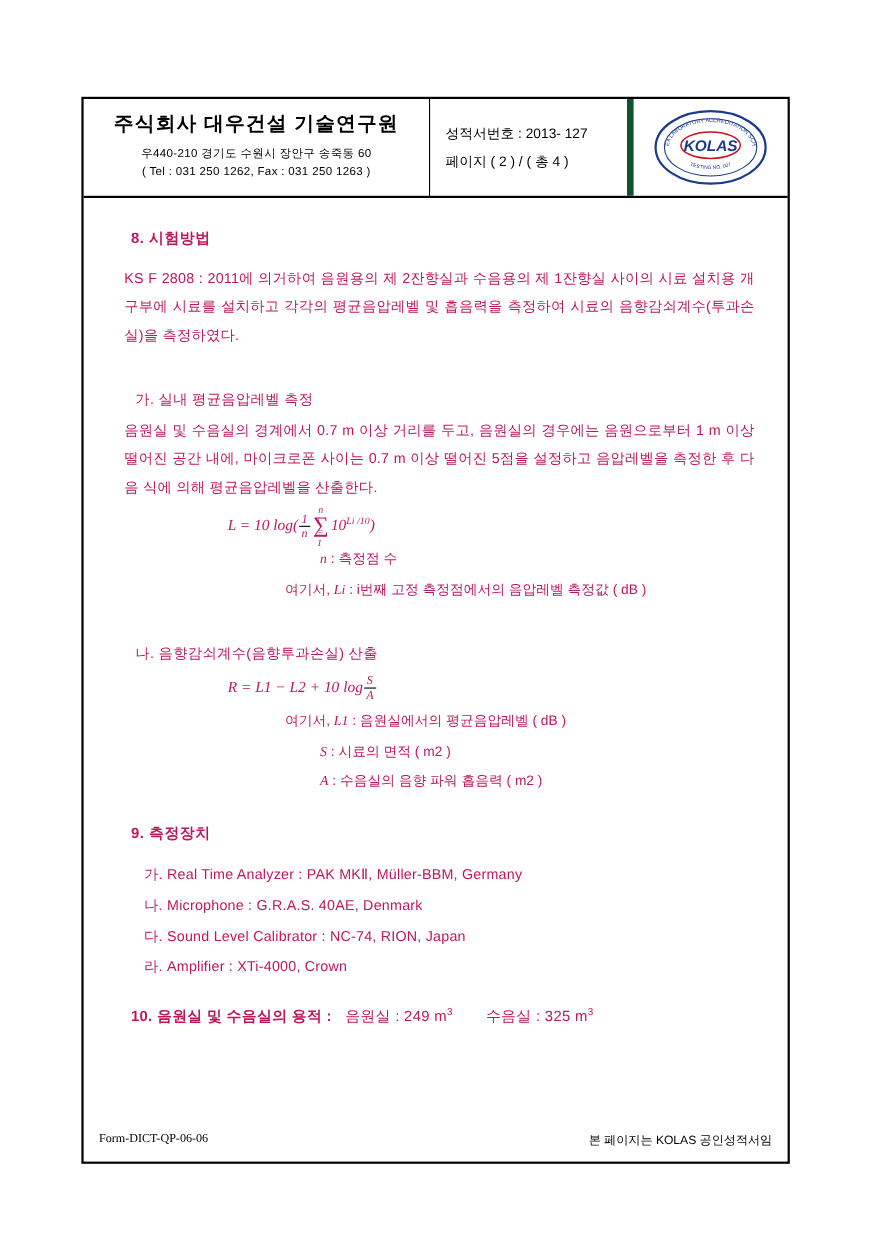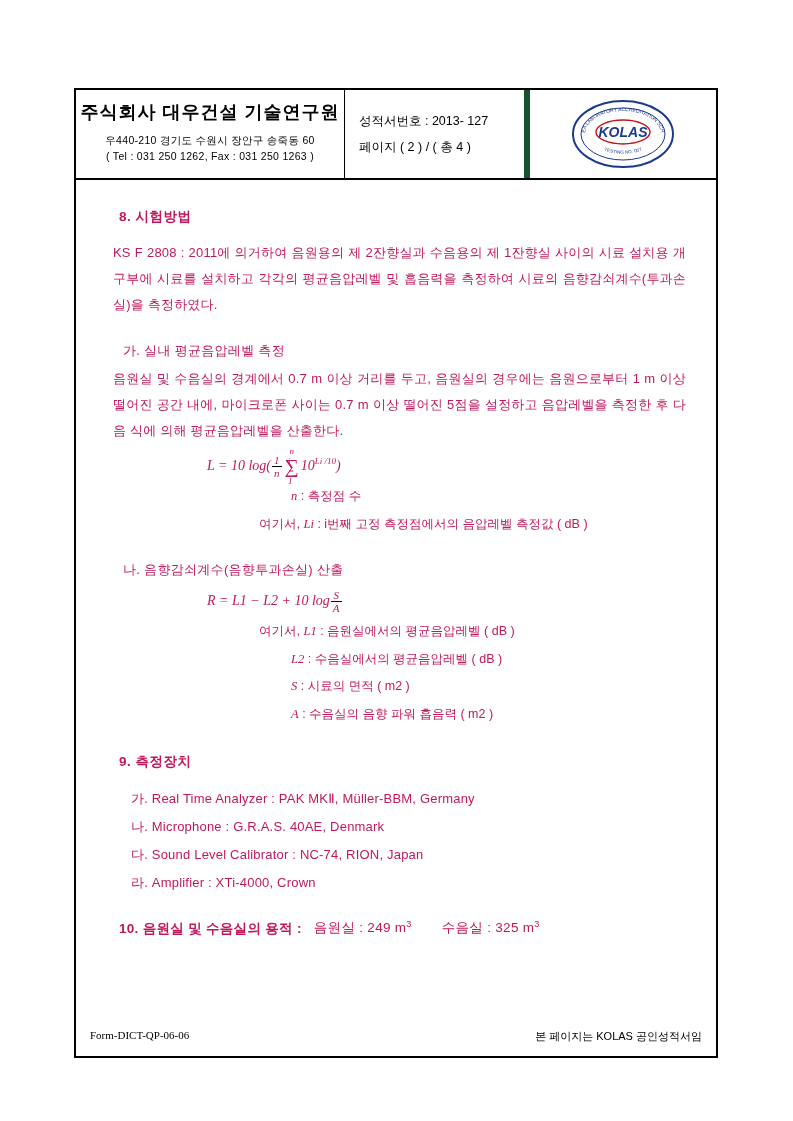--- a/index.html
+++ b/index.html
@@ -28,21 +28,21 @@
     box-sizing: border-box;
   }
   
   .header {
     display: flex;
     height: 90px;
     border-bottom: 2px solid #000;
     box-sizing: border-box;
   }
   .header-left {
-    width: 269px;
+    width: 315px;
     border-right: 1px solid #000;
     box-sizing: border-box;
     padding: 10px 0 0 0;
     text-align: center;
   }
   .company-name {
     font-size: 18px;
     font-weight: bold;
     letter-spacing: 1px;
     color: #000;
@@ -89,21 +89,21 @@
   }
   .para {
     font-size: 13px;
     line-height: 2.0;
     text-align: justify;
     letter-spacing: 0.2px;
     margin: 0 4px 6px 4px;
   }
   .sub-title {
     font-size: 13px;
-    margin: 24px 0 6px 14px;
+    margin: 36px 0 6px 14px;
     letter-spacing: 0.3px;
   }
   .formula {
     text-align: left;
     margin: 10px 0 6px 0;
     padding-left: 98px;
     font-family: "Liberation Serif", serif;
     font-style: italic;
     font-size: 14px;
   }
@@ -244,24 +244,20 @@
       <div class="formula">
         <span>R = L1 − L2 + 10 log</span><span class="frac"><span class="num">S</span><span class="den">A</span></span>
       </div>
 
       <div class="whereis">
         <span>여기서,</span>
         <span class="sym">L1</span>
         <span>:  음원실에서의  평균음압레벨 ( dB )</span>
       </div>
       <div class="whereis" style="padding-left:182px;">
-        <span class="sym">L2</span>
-        <span>:  수음실에서의  평균음압레벨 ( dB )</span>
-      </div>
-      <div class="whereis" style="padding-left:182px;">
         <span class="sym">S</span>
         <span>:  시료의  면적 ( m2 )</span>
       </div>
       <div class="whereis" style="padding-left:182px;">
         <span class="sym">A</span>
         <span>:  수음실의  음향  파워  흡음력 ( m2 )</span>
       </div>
 
       <div class="sec-title" style="margin-top:26px;">9.  측정장치</div>
 

